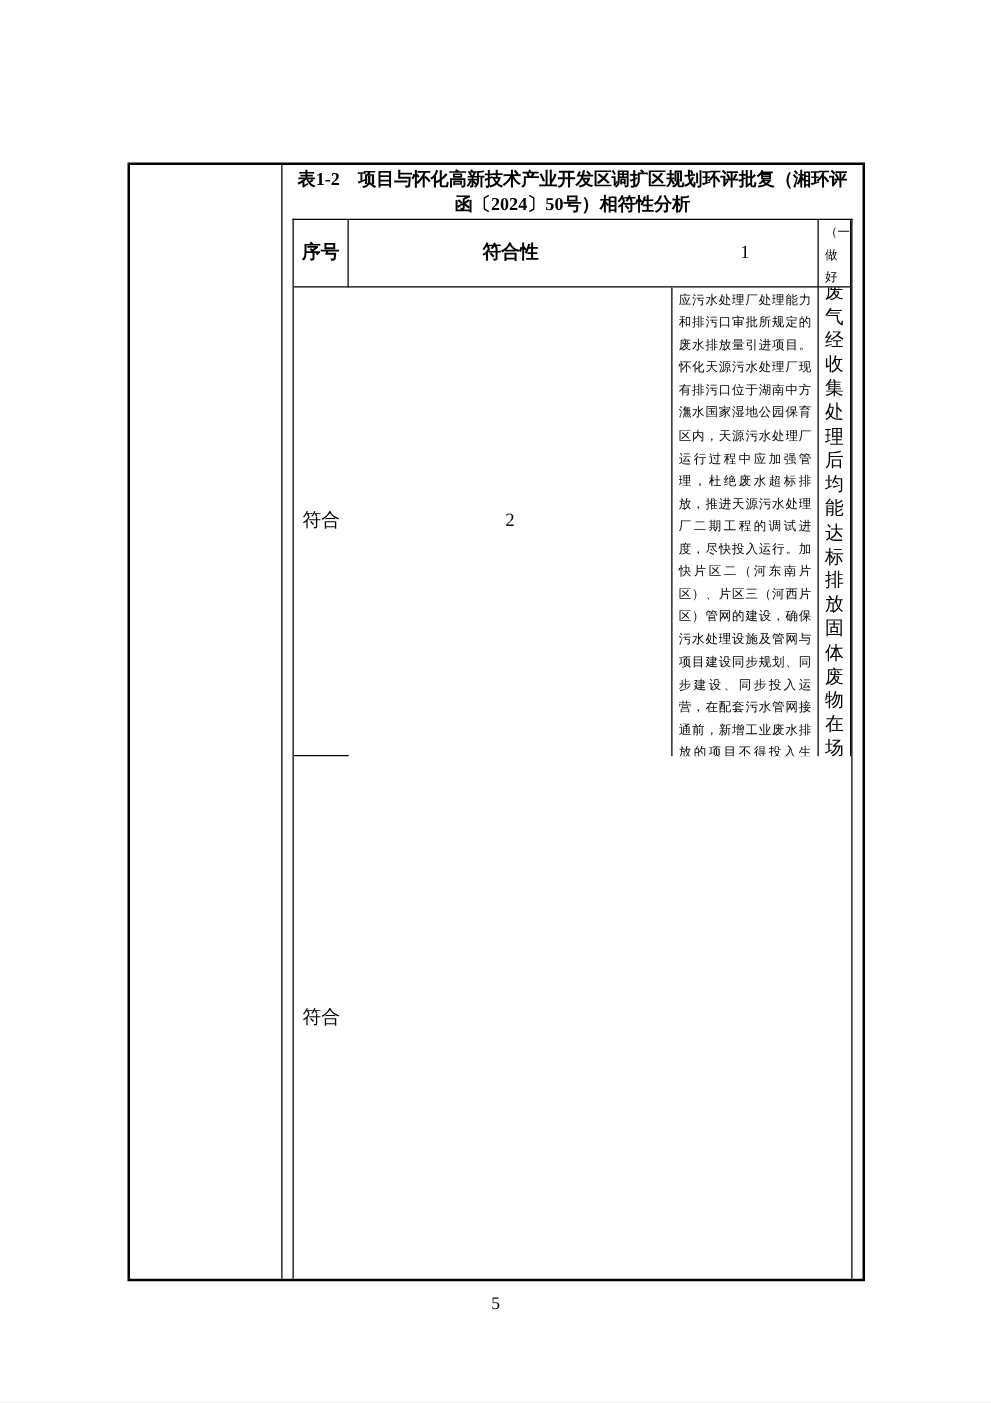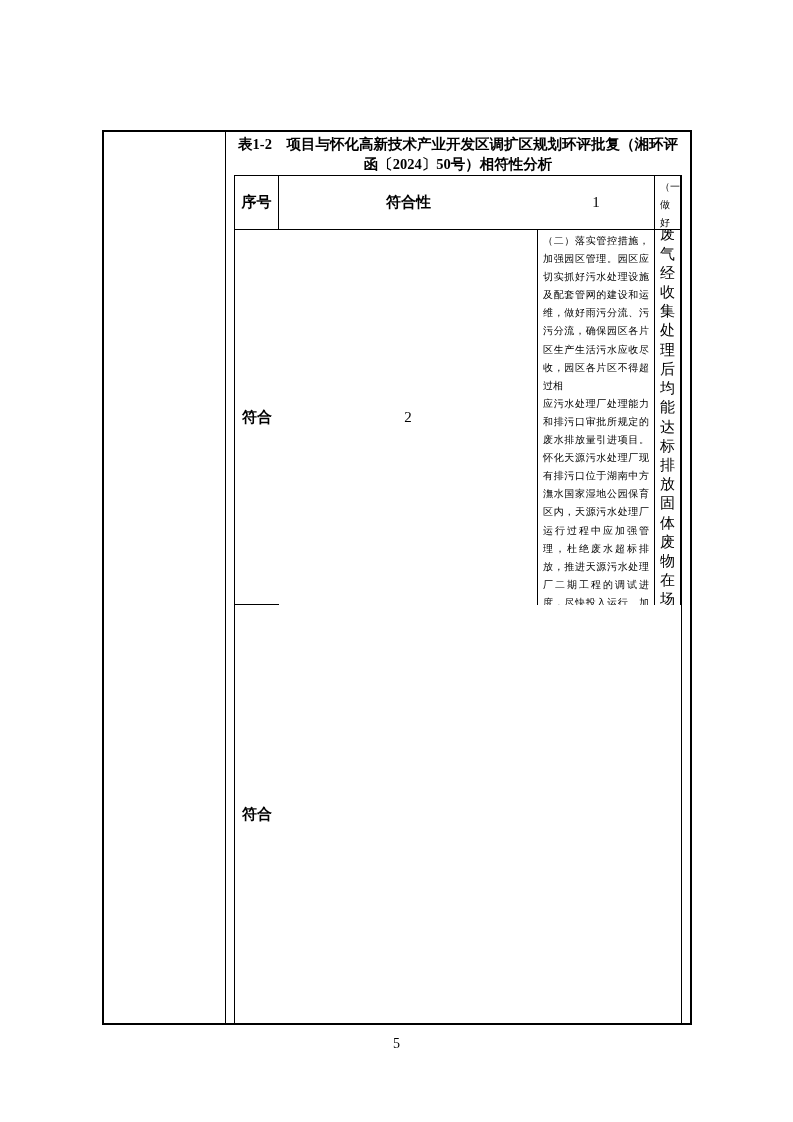--- a/index.html
+++ b/index.html
@@ -21,21 +21,21 @@
     text-align:center; padding:2px 6px 0;
   }
   .grid {
     flex:1; min-height:0; margin:0 8px;
     border:1px solid #000; border-bottom:none;
     display:grid;
     grid-template-columns:44px 259px 117px 1fr;
     grid-template-rows:54px 375px 1fr;
   }
   .cell { border-right:1px solid #000; border-bottom:1px solid #000; overflow:hidden; }
-  .c4 { border-right:none;font-weight:bold; }
+  .c4 { border-right:none; }
   .r3 { border-bottom:none; }
   .th {
     display:flex; align-items:center; justify-content:center;
     text-align:center; font-weight:bold; font-size:15px; line-height:19px;
     padding:0 3px;
   }
   .th-conformity { line-height:17px; word-break:break-all; padding:0 5px; }
   .td-index { display:flex; align-items:center; justify-content:center; font-size:15px; }
   .td-req {
     padding:2px 5px 0; font-size:10px; line-height:18.1px;
@@ -72,21 +72,20 @@
         <div class="cell c4 th th-conformity">符合性</div>
 
         <div class="cell td-index">1</div>
         <div class="cell td-req">
           <p>（一）做好功能布局，严格执行准入要求。园区应从规划层面提升环境相容性，以减小工业开发对城市居住及社会服务功能的影响。片区一（河东北片区）在紧邻敏感点的地块应限制新引入噪声大、气型污染严重或存在重大环境风险的工业企业，并对已有气型污染企业予以重点控制新增污染物排放，督促企业配套建设污染防治设施，加强工艺研究和技术改进，杜绝工艺废气无组织排放；限制引进清洁生产水平低于国内先进水平的企业，对无法达到国内清洁生产先进水平的项目应加快整合升级或退出；片区二（河东南片区）保留企业后续改扩建不得新增废气污染物排放；片区三（河西片区）不得新建学校、医院及集中居住区等环境敏感点，该区块内文物古迹及相关区域的开发应满足相关法律法规及文物保护部门要求。落实园区生态分区环境管控要求，严格执行《报告书》提出的产业准入负面清单和生态环境准入清单。</p>
         </div>
         <div class="cell c4 td-conformity">符合</div>
 
         <div class="cell r3 td-index">2</div>
         <div class="cell r3 td-req">
-          <p>（二）落实管控措施，加强园区管理。园区应切实抓好污水处理设施及配套管网的建设和运维，做好雨污分流、污污分流，确保园区各片区生产生活污水应收尽收，园区各片区不得超过相</p>
           <p>应污水处理厂处理能力和排污口审批所规定的废水排放量引进项目。怀化天源污水处理厂现有排污口位于湖南中方潕水国家湿地公园保育区内，天源污水处理厂运行过程中应加强管理，杜绝废水超标排放，推进天源污水处理厂二期工程的调试进度，尽快投入运行。加快片区二（河东南片区）、片区三（河西片区）管网的建设，确保污水处理设施及管网与项目建设同步规划、同步建设、同步投入运营，在配套污水管网接通前，新增工业废水排放的项目不得投入生产。国、省对水污染防治、排水方案优化、环保基础设施建设运行等方面有新规定要求的，园区应抓好落实。园区应加强大气污染防治，采取有效措施减少污染物排放总量，严格控制无组织排放，开展重点行业、重点企业 VOCs 治理。建立园区固废规范化管理体系，做</p>
         </div>
         <div class="cell r3 td-situation">
           <div class="inner">本项目位于片区一，项目无生产废水外排，生活污水由园区污水管网进入天源污水处理厂处理；项目运营期废气经收集处理后均能达标排放；固体废物在场区内贮存后外售进行综合利用或处理，项目固废能妥善处理；项目排污前需取得排污许可证，不得无证排污。</div>
         </div>
         <div class="cell c4 r3 td-conformity">符合</div>
 
       </div>
     </div>
   </div>

